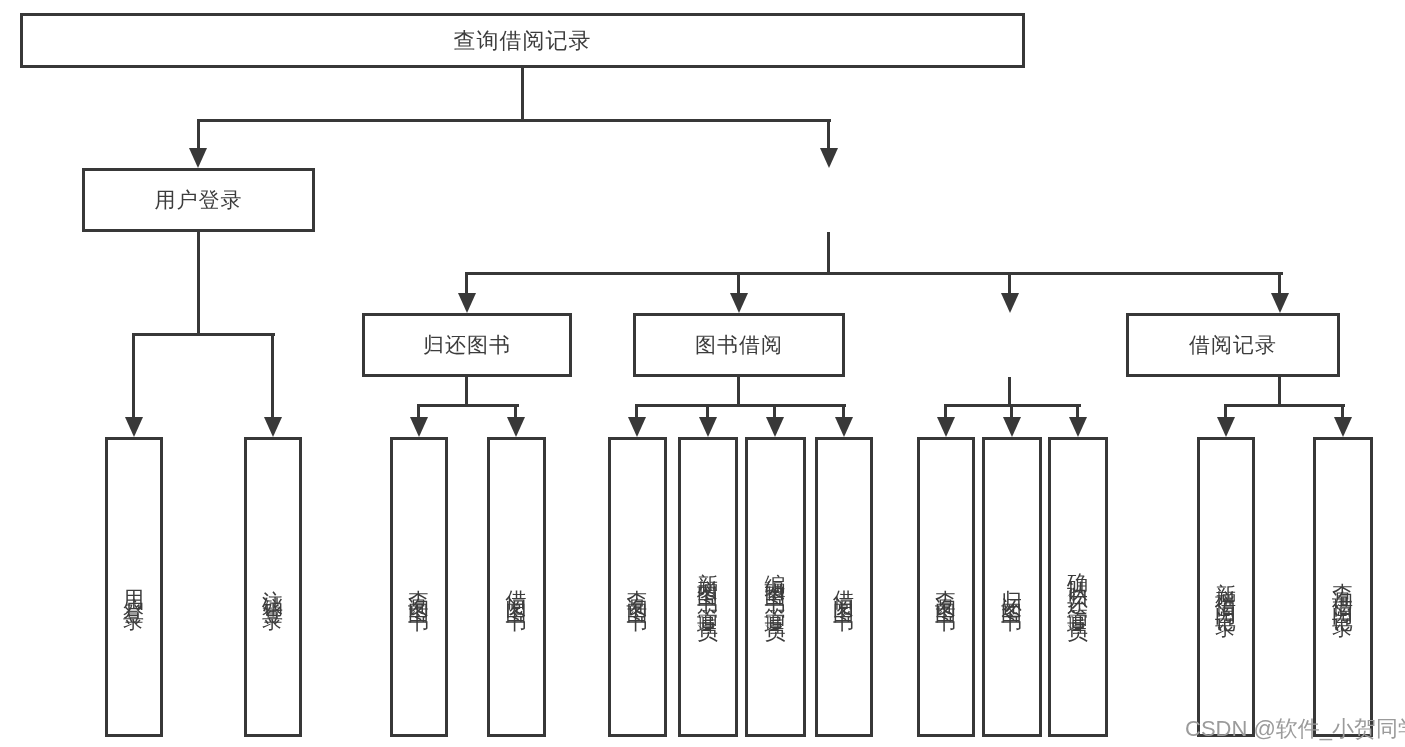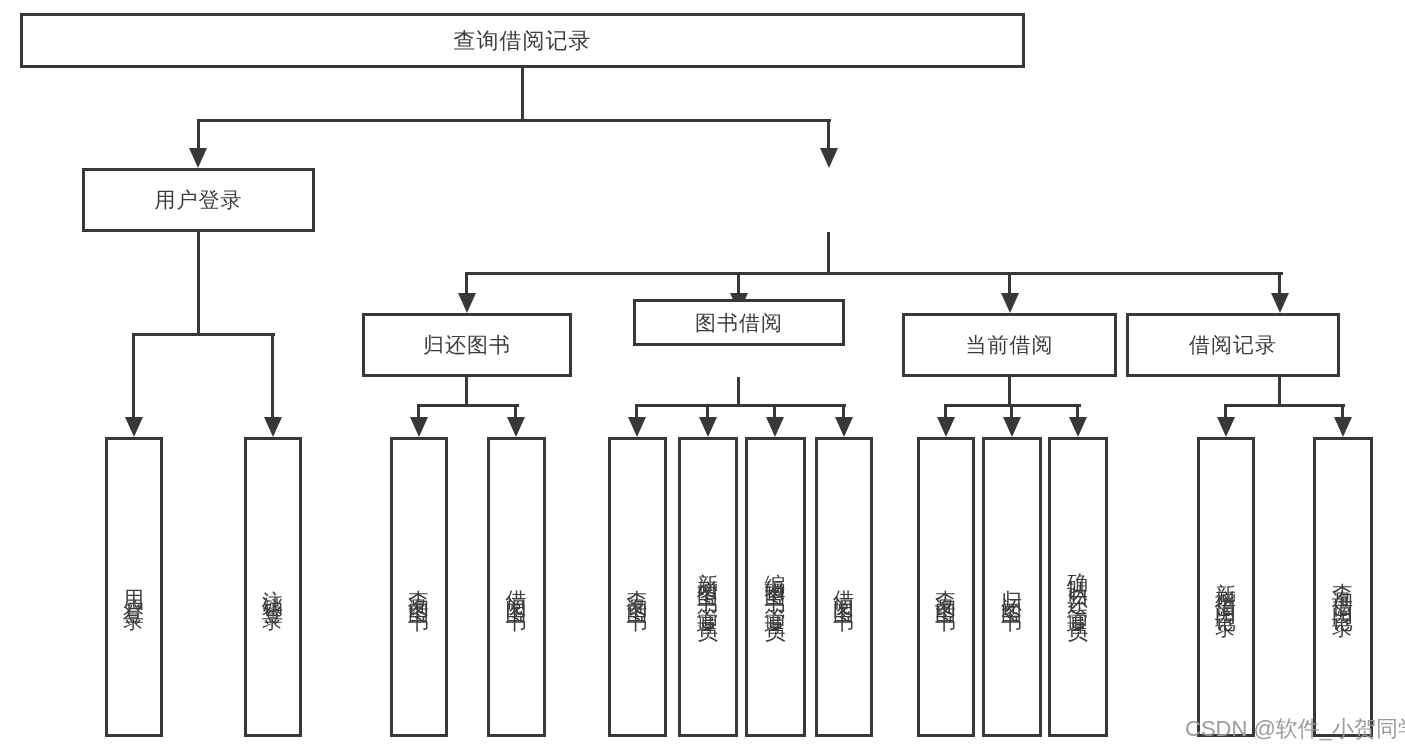--- a/index.html
+++ b/index.html
@@ -64,25 +64,22 @@
   <div class="line" style="left:737px;top:272px;width:3px;height:24px;"></div>
   <div class="arrow" style="left:730px;top:293px;"></div>
   <div class="line" style="left:1008px;top:272px;width:3px;height:24px;"></div>
   <div class="arrow" style="left:1001px;top:293px;"></div>
   <div class="line" style="left:1278px;top:272px;width:3px;height:24px;"></div>
   <div class="arrow" style="left:1271px;top:293px;"></div>
 
   <div class="box" style="left:362px;top:313px;width:210px;height:64px;">
     <span class="hlabel">归还图书</span>
   </div>
-  <div class="box" style="left:633px;top:299px;width:212px;height:47px;">
+  <div class="box" style="left:633px;top:313px;width:212px;height:64px;">
     <span class="hlabel">图书借阅</span>
-  </div>
-  <div class="box" style="left:902px;top:313px;width:215px;height:64px;">
-    <span class="hlabel">当前借阅</span>
   </div>
   <div class="box" style="left:1126px;top:313px;width:214px;height:64px;">
     <span class="hlabel">借阅记录</span>
   </div>
 
   <div class="line" style="left:465px;top:377px;width:3px;height:29px;"></div>
   <div class="line" style="left:417px;top:404px;width:102px;height:3px;"></div>
   <div class="line" style="left:417px;top:404px;width:3px;height:16px;"></div>
   <div class="arrow" style="left:410px;top:417px;"></div>
   <div class="line" style="left:514px;top:404px;width:3px;height:16px;"></div>

